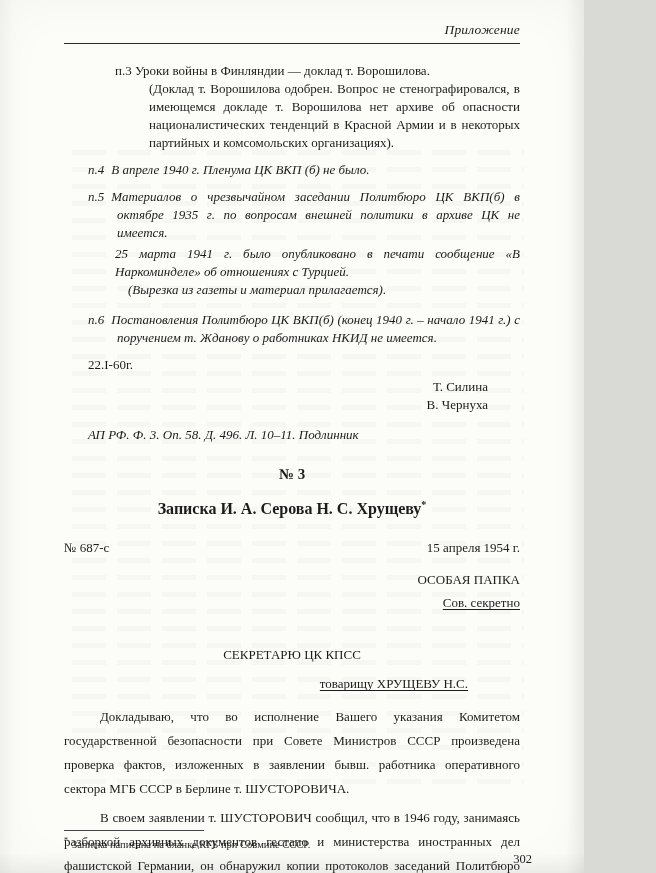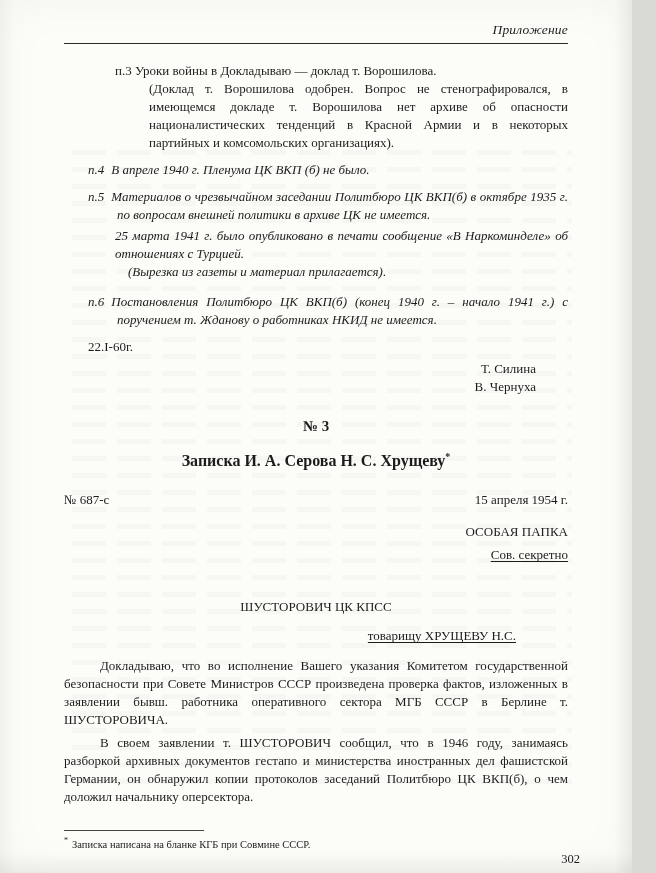--- a/index.html
+++ b/index.html
@@ -1,20 +1,20 @@
 <!DOCTYPE html>
 <html><head>
 <meta charset="utf-8">
 <style>
   * { margin:0; padding:0; box-sizing:border-box; }
   html,body { background:#d9d9d5; }
   body { width:656px; height:873px; font-family:"Liberation Serif","DejaVu Serif",serif; }
   .page {
     position:relative;
-    width:632px; height:873px;
+    width:584px; height:873px;
     background:#fcfcf9;
     color:#1c1c1c;
     padding:22px 64px 0 64px;
     font-size:13px;
     overflow:hidden;
     box-shadow: inset 0 0 50px rgba(0,0,0,0.04);
   }
   
   .bleed {
     position:absolute; left:72px; right:60px; top:150px; bottom:80px;
@@ -53,21 +53,21 @@
   .doc-title { margin-top:16px; text-align:center; font-weight:bold; font-size:16px; }
   .doc-title sup { font-size:10px; }
   .meta-row { margin-top:22px; display:flex; justify-content:space-between; }
   .meta-row .doc-number { }
   .stamp-folder { margin-top:16px; text-align:right; }
   .stamp-secret { margin-top:7px; text-align:right; }
   .u { text-decoration:underline; text-underline-offset:2px; }
   .addr1 { margin-top:36px; text-align:center; }
   .addr2 { margin-top:13px; text-align:right; padding-right:52px; }
 
-  .body-para { margin-top:5px; text-align:justify; text-indent:36px; line-height:18px; }
+  .body-para { margin-top:5px; text-align:justify; text-indent:36px; line-height:24px; }
   .body-para.first { margin-top:13px; }
 
   .footnote { position:absolute; left:64px; right:64px; bottom:24px; font-size:10.5px; z-index:2;margin-top:36px; }
   .fn-rule { width:140px; border-top:1px solid #444; margin-bottom:5px; }
   .footnote sup { font-size:8px; margin-right:4px; }
   .page-number { position:absolute; right:52px; bottom:6px; font-size:12.5px; z-index:2; }
 </style>
 </head>
 <body>
 
@@ -75,57 +75,58 @@
   <div class="bleed"></div>
 
   <div class="content">
 
     <div class="running-head">Приложение</div>
     <div class="head-rule"></div>
 
     <div class="top-section">
 
       <div>
-        <p class="item-p3"><span class="lbl">п.3</span> <span>Уроки войны в Докладываю — доклад т. Ворошилова.</span></p>
+        <p class="item-p3"><span class="lbl">п.3</span> <span>Уроки войны в Финляндии — доклад т. Ворошилова.</span></p>
         <p class="item-p3-note">(Доклад т. Ворошилова одобрен. Вопрос не стенографировался, в имеющемся докладе т. Ворошилова нет архиве об опасности националистических тенденций в Красной Армии и в некоторых партийных и комсомольских организациях).</p>
       </div>
 
       <p class="num-item gap-before"><span class="lbl">п.4</span><span>В апреле 1940 г. Пленума ЦК ВКП (б) не было.</span></p>
 
       <div class="gap-before">
         <p class="num-item"><span class="lbl">п.5</span><span>Материалов о чрезвычайном заседании Политбюро ЦК ВКП(б) в октябре 1935 г. по вопросам внешней политики в архиве ЦК не имеется.</span></p>
         <p class="item-sub">25 марта 1941 г. было опубликовано в печати сообщение «В Наркоминделе» об отношениях с Турцией.</p>
         <p class="item-sub item-sub2">(Вырезка из газеты и материал прилагается).</p>
       </div>
 
       <p class="num-item gap-before" style="margin-top:12px"><span class="lbl">п.6</span><span>Постановления Политбюро ЦК ВКП(б) (конец 1940 г. – начало 1941 г.) с поручением т. Жданову о работниках НКИД не имеется.</span></p>
 
       <p class="date-note">22.I-60г.</p>
 
       <div class="signatures">
         <div>Т. Силина</div>
         <div>В. Чернуха</div>
       </div>
 
+      <p class="archive-ref">АП РФ. Ф. 3. Оп. 58. Д. 496. Л. 10–11. Подлинник</p>
     </div>
 
     <div>
       <div class="doc-number-heading">№ 3</div>
 
       <div class="doc-title"><span>Записка И. А. Серова Н. С. Хрущеву</span><sup>*</sup></div>
 
       <div class="meta-row">
         <span class="doc-number">№ 687-с</span>
         <span>15 апреля 1954 г.</span>
       </div>
 
       <div class="stamp-folder">ОСОБАЯ ПАПКА</div>
       <div class="stamp-secret"><span class="u">Сов. секретно</span></div>
 
-      <div class="addr1">ШУСТОРОВИЧ ЦК КПСС</div>
+      <div class="addr1">СЕКРЕТАРЮ ЦК КПСС</div>
       <div class="addr2"><span class="u">товарищу ХРУЩЕВУ Н.С.</span></div>
 
       <p class="body-para first">Докладываю, что во исполнение Вашего указания Комитетом государственной безопасности при Совете Министров СССР произведена проверка фактов, изложенных в заявлении бывш. работника оперативного сектора МГБ СССР в Берлине т. ШУСТОРОВИЧА.</p>
       <p class="body-para">В своем заявлении т. ШУСТОРОВИЧ сообщил, что в 1946 году, занимаясь разборкой архивных документов гестапо и министерства иностранных дел фашистской Германии, он обнаружил копии протоколов заседаний Политбюро ЦК ВКП(б), о чем доложил начальнику оперсектора.</p>
     </div>
 
   </div>
 
   <div class="footnote">
     <div class="fn-rule"></div>

